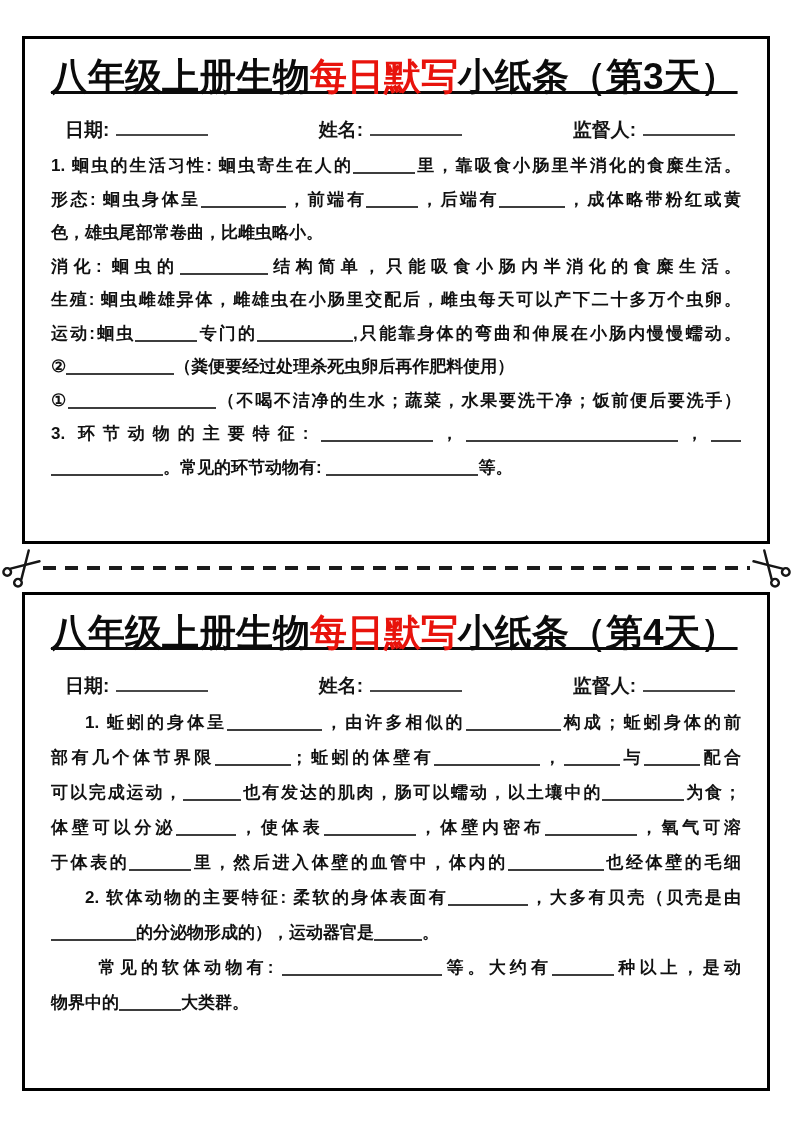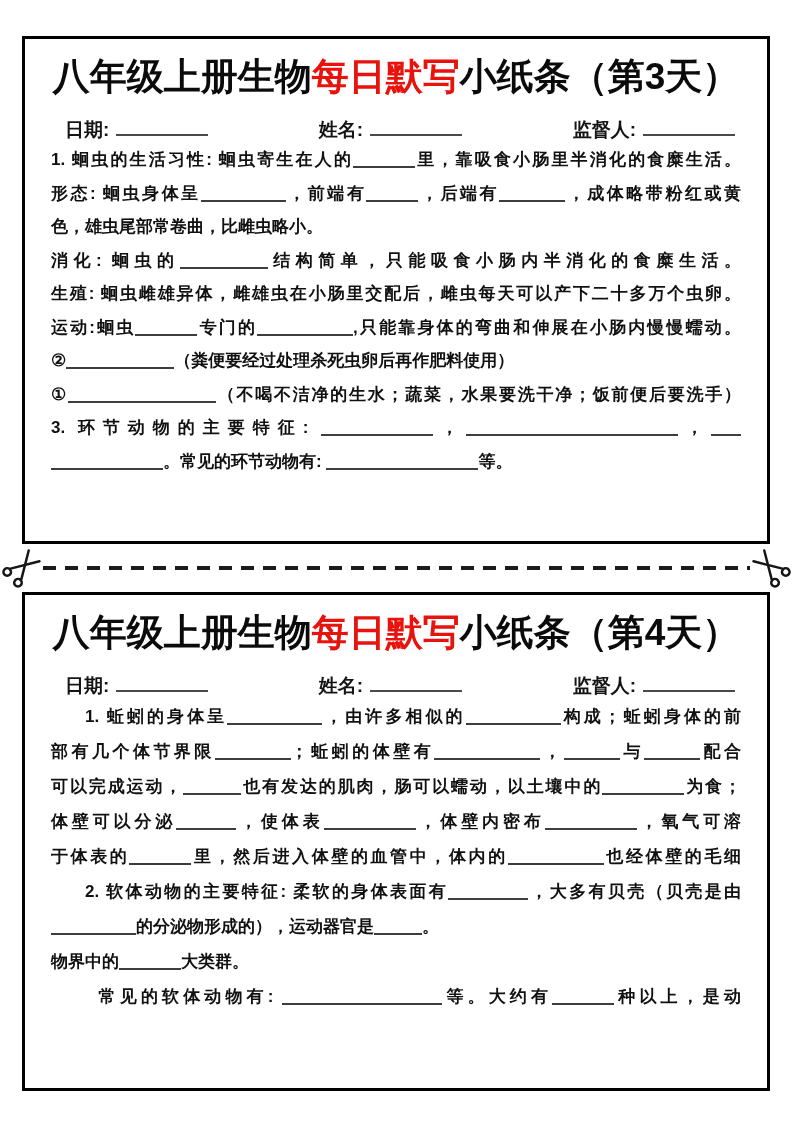--- a/index.html
+++ b/index.html
@@ -15,46 +15,47 @@
     margin: 0 23px 0 22px;
     border: 3px solid #000;
     padding: 8px 26px 10px 26px;
     background: #fff;
   }
   .slip-1 { margin-top: 36px; height: 508px; }
   .slip-2 { height: 499px; }
 
   .title {
     margin: 6px 0 0 0;
-    text-align: center;
+    text-align: left;
     font-size: 37px;
     font-weight: 900;
     line-height: 1.3;
     white-space: nowrap;
     letter-spacing: 0px;
     color: #0b0b0b;
+    text-decoration: underline;
   }
   .title .hl { color: #e8130c; }
 
   .header-row {
     display: flex;
     justify-content: space-between;
     margin: 14px 6px 0 14px;
     font-size: 19px;
     font-weight: 700;
     gap: 19px;
   }
   .field { display: inline-flex; align-items: baseline; gap: 7px; }
   .hblank {
     display: inline-block; width: 92px; height: 1em;
     border-bottom: 2px solid #4a4a4a; margin-bottom: -3px;
   }
 
   .bodytext {
-    margin-top: 0;
+    margin-top: 6px;
     font-size: 17px;
     font-weight: 700;
     color: #111;
   }
   .slip-1 .bodytext { line-height: 33.5px; }
   .slip-2 .bodytext { line-height: 35px; }
 
   .para { text-align: justify; text-align-last: left; }
   .para.fill { text-align-last: justify; }
   .blank {
@@ -145,18 +146,18 @@
         </span>
     </div>
     <div class="bodytext">
         <div class="para fill" style="text-indent: 2em;">1. 蚯蚓的身体呈<span class="blank" style="width: 95px;"></span>，由许多相似的<span class="blank" style="width: 95px;"></span>构成；蚯蚓身体的前</div>
         <div class="para fill">部有几个体节界限<span class="blank" style="width: 76px;"></span>；蚯蚓的体壁有<span class="blank" style="width: 106px;"></span>，<span class="blank" style="width: 56px;"></span>与<span class="blank" style="width: 56px;"></span>配合</div>
         <div class="para fill">可以完成运动，<span class="blank" style="width: 58px;"></span>也有发达的肌肉，肠可以蠕动，以土壤中的<span class="blank" style="width: 82px;"></span>为食；</div>
         <div class="para fill">体壁可以分泌<span class="blank" style="width: 60px;"></span>，使体表<span class="blank" style="width: 92px;"></span>，体壁内密布<span class="blank" style="width: 92px;"></span>，氧气可溶</div>
         <div class="para fill">于体表的<span class="blank" style="width: 62px;"></span>里，然后进入体壁的血管中，体内的<span class="blank" style="width: 96px;"></span>也经体壁的毛细</div>
         <div class="para fill" style="text-indent: 2em;">2. 软体动物的主要特征: 柔软的身体表面有<span class="blank" style="width: 80px;"></span>，大多有贝壳（贝壳是由</div>
         <div class="para"><span class="blank" style="width: 85px;"></span>的分泌物形成的），运动器官是<span class="blank" style="width: 48px;"></span>。</div>
+        <div class="para fill" style="text-indent: 2.8em;">常见的软体动物有: <span class="blank" style="width: 160px;"></span>等。大约有<span class="blank" style="width: 62px;"></span>种以上，是动</div>
         <div class="para">物界中的<span class="blank" style="width: 62px;"></span>大类群。</div>
-        <div class="para fill" style="text-indent: 2.8em;">常见的软体动物有: <span class="blank" style="width: 160px;"></span>等。大约有<span class="blank" style="width: 62px;"></span>种以上，是动</div>
       </div>
   </section>
 
 </div>
 
 </body></html>

